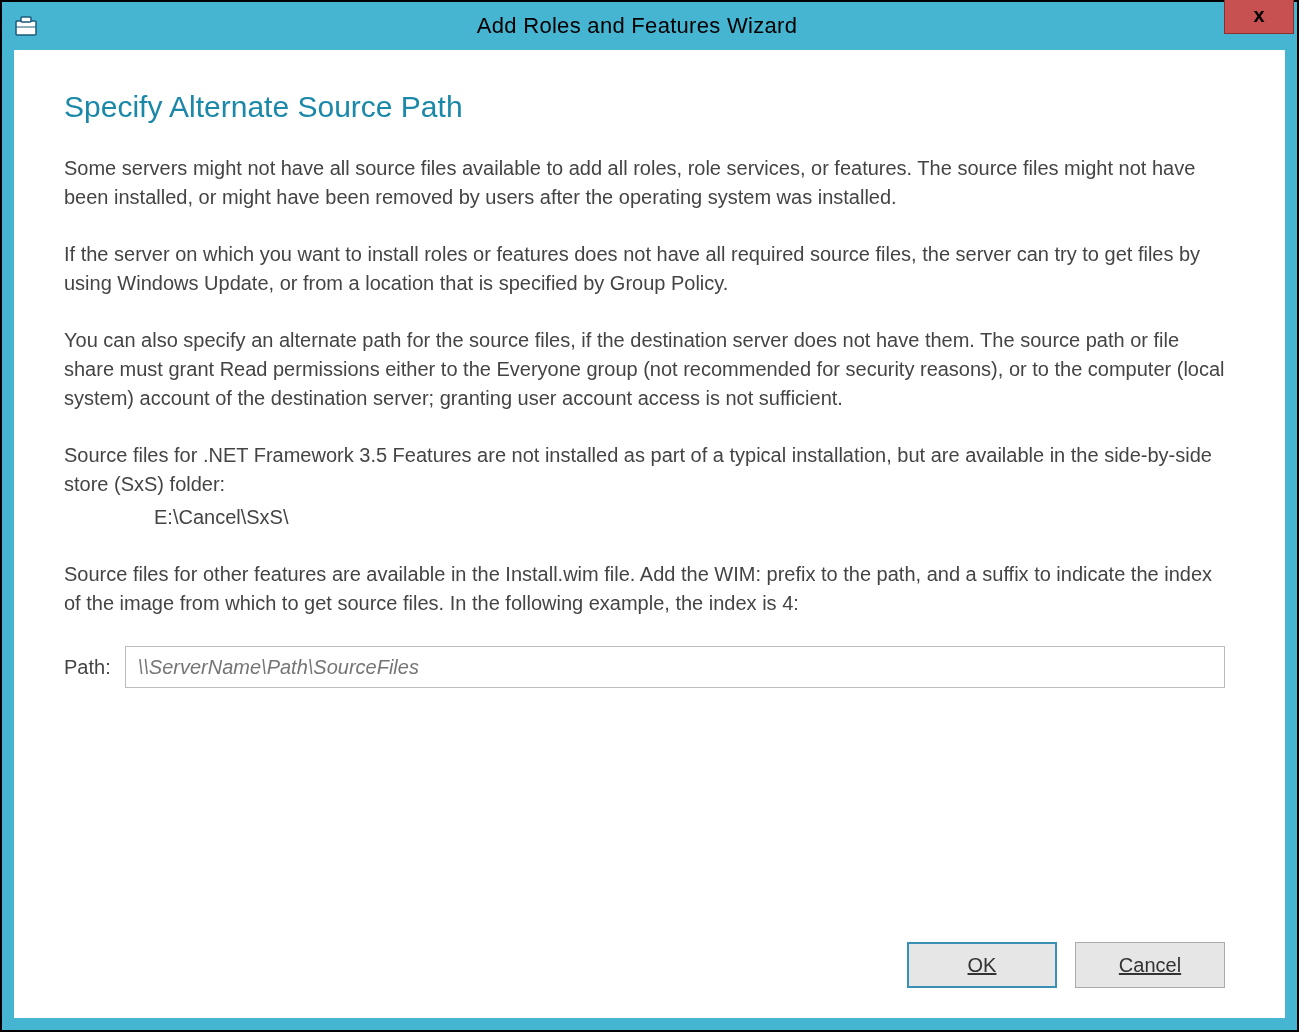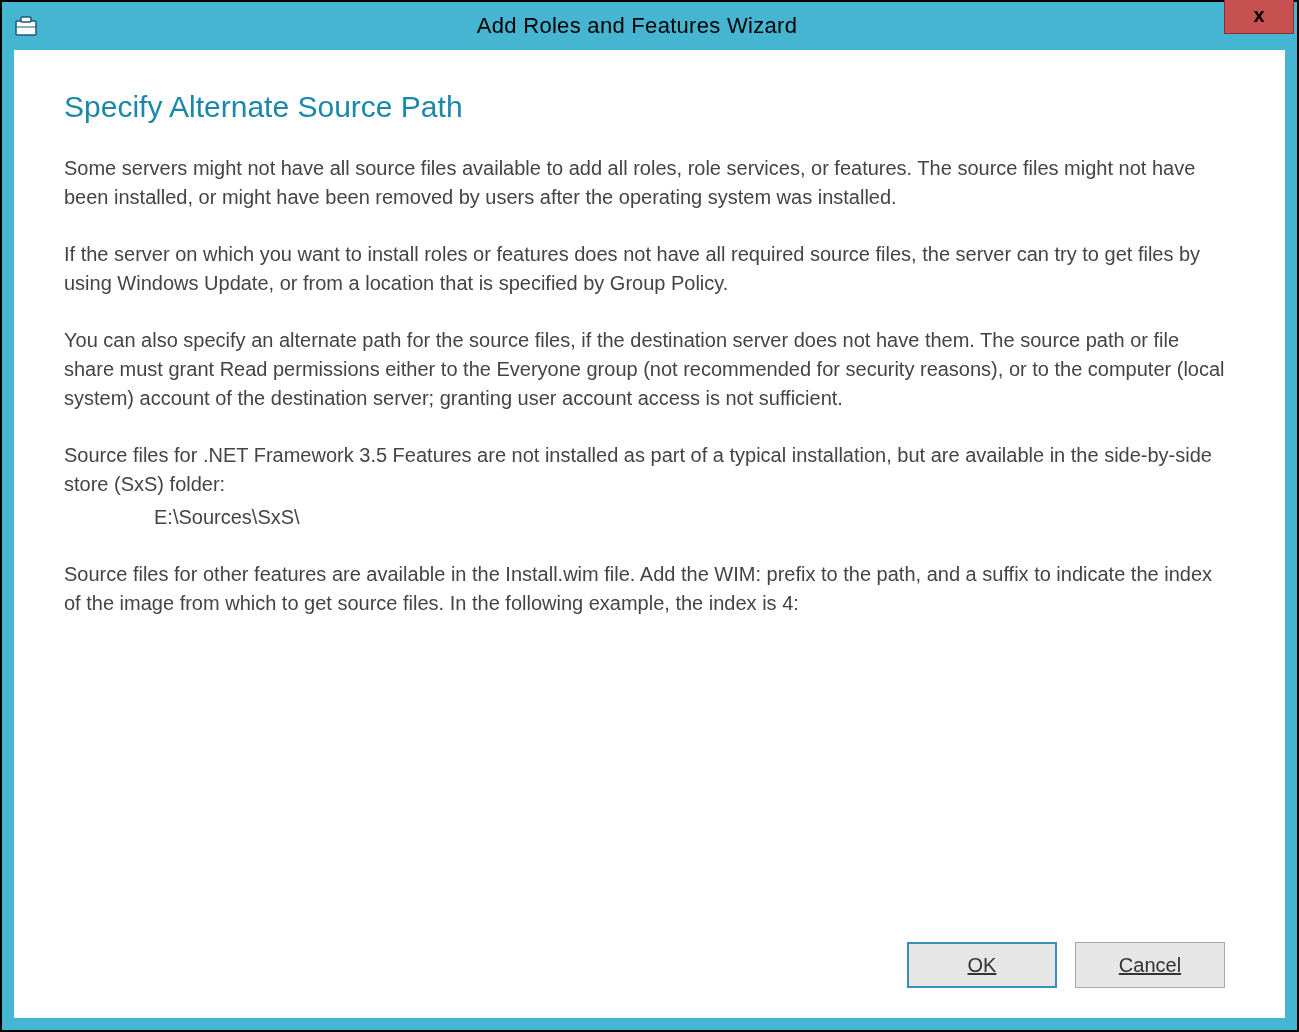--- a/index.html
+++ b/index.html
@@ -152,23 +152,27 @@
   </div>
 
   <div class="content">
     <div class="heading">Specify Alternate Source Path</div>
 
     <div class="body-text">
       <p>Some servers might not have all source files available to add all roles, role services, or features. The source files might not have been installed, or might have been removed by users after the operating system was installed.</p>
       <p>If the server on which you want to install roles or features does not have all required source files, the server can try to get files by using Windows Update, or from a location that is specified by Group Policy.</p>
       <p>You can also specify an alternate path for the source files, if the destination server does not have them. The source path or file share must grant Read permissions either to the Everyone group (not recommended for security reasons), or to the computer (local system) account of the destination server; granting user account access is not sufficient.</p>
       <p>Source files for .NET Framework 3.5 Features are not installed as part of a typical installation, but are available in the side-by-side store (SxS) folder:</p>
-      <p class="example-path">E:\Sources\SxS\</p>
+      <p class="example-path">E:\Cancel\SxS\</p>
       <p>Source files for other features are available in the Install.wim file. Add the WIM: prefix to the path, and a suffix to indicate the index of the image from which to get source files. In the following example, the index is 4:</p>
 
+      <div class="path-row">
+        <span class="path-label">Path:</span>
+        <input class="path-input" type="text" placeholder="\\ServerName\Path\SourceFiles" style="">
+      </div>
     </div>
 
     <div class="footer">
       <button class="btn primary">OK</button>
       <button class="btn">Cancel</button>
     </div>
   </div>
 </div>
 
 </body></html>

